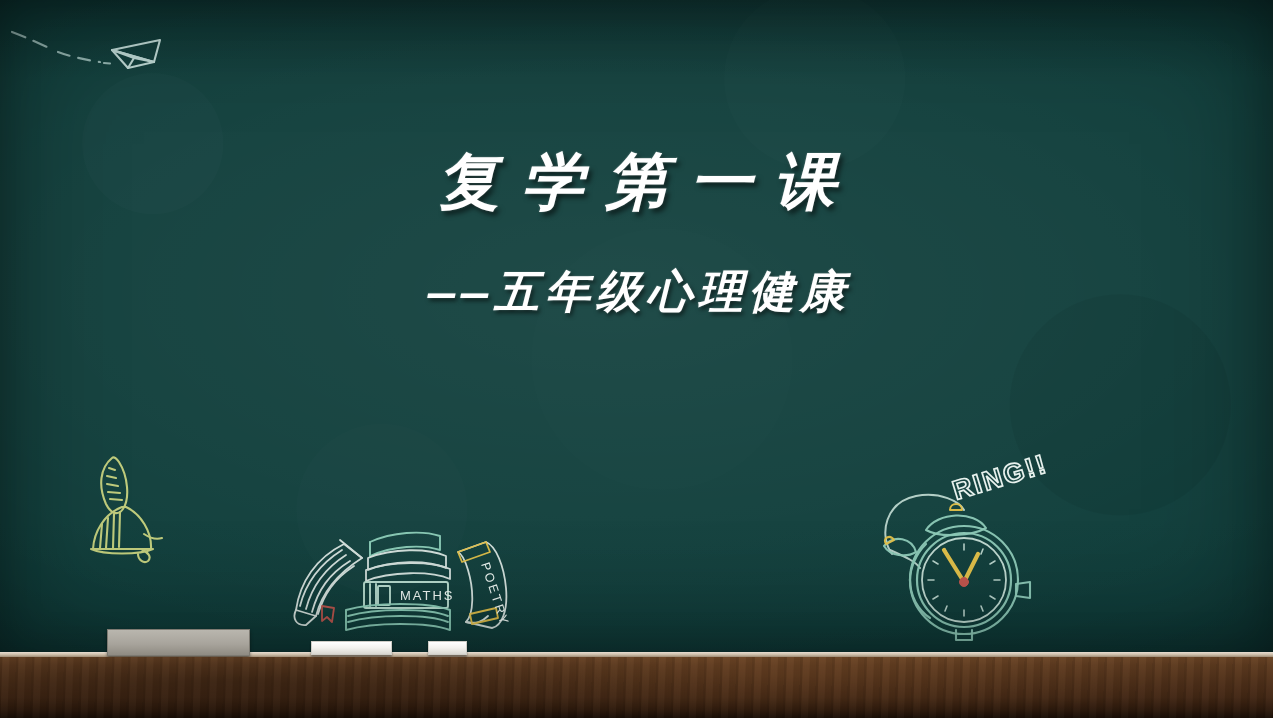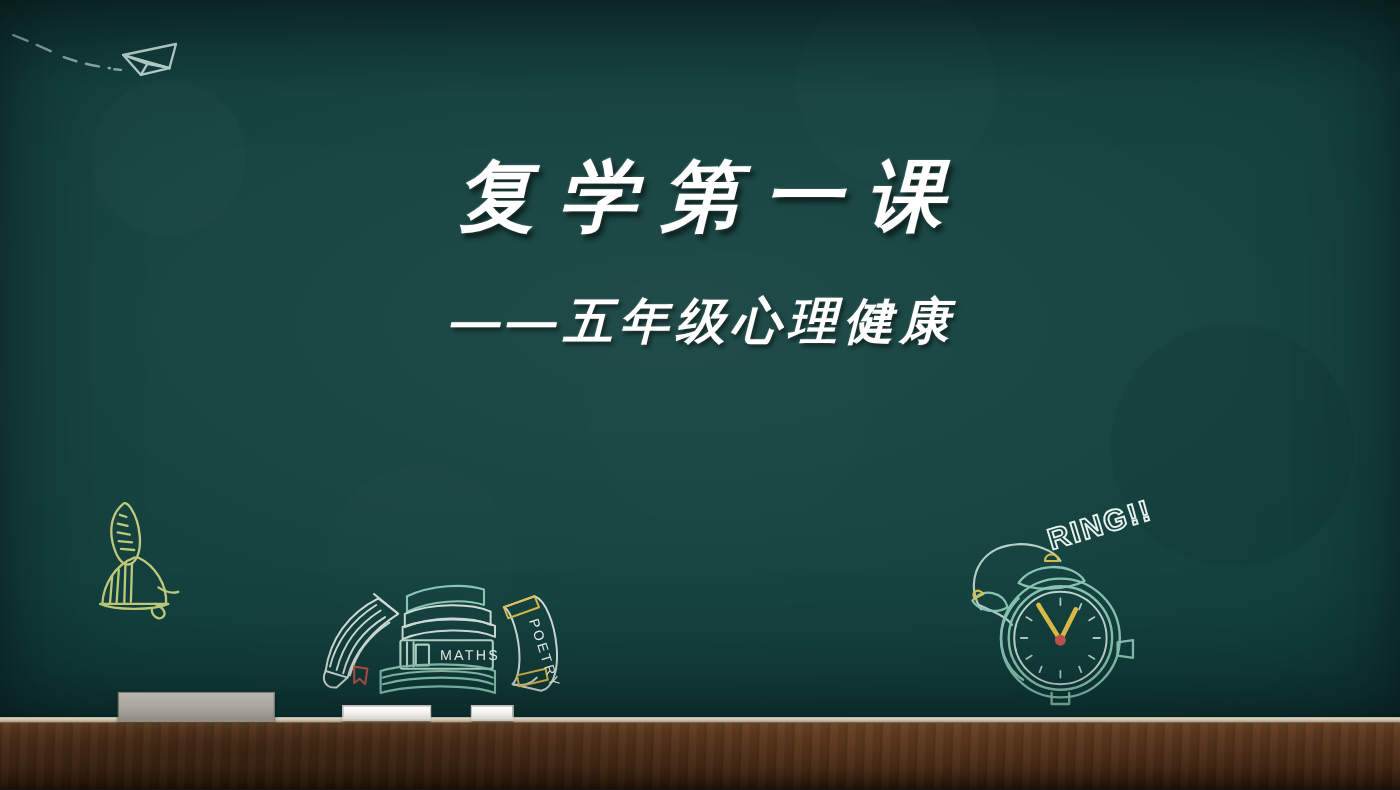--- a/index.html
+++ b/index.html
@@ -56,41 +56,41 @@
 
   
   .title-block {
     position: absolute;
     left: 0;
     top: 138px;
     width: 1273px;
     text-align: center;
   }
   .main-title {
-    font-family: Liberation Sans, sans-serif;
-    font-size: 71px;
+    font-family: Liberation Mono, monospace;
+    font-size: 62px;
     font-weight: 700;
     font-style: italic;
     color: #ffffff;
     letter-spacing: 22px;
     text-indent: 22px;
     line-height: 1.08;
-    margin: 4px;
+    margin: 16px;
     text-shadow:
       3px 4px 5px rgba(0,0,0,0.55),
       0 0 2px rgba(255,255,255,0.35);
     white-space: nowrap;
   }
   .sub-title {
     position: absolute;
     left: 0;
     top: 262px;
     width: 1273px;
     text-align: center;
-    font-family: Liberation Sans, sans-serif;
+    font-family: Liberation Mono, monospace;
     font-size: 45px;
     font-weight: 700;
     font-style: italic;
     color: #ffffff;
     letter-spacing: 6px;
     text-indent: 6px;
     white-space: nowrap;
     text-shadow:
       2px 3px 4px rgba(0,0,0,0.55),
       0 0 2px rgba(255,255,255,0.30);

